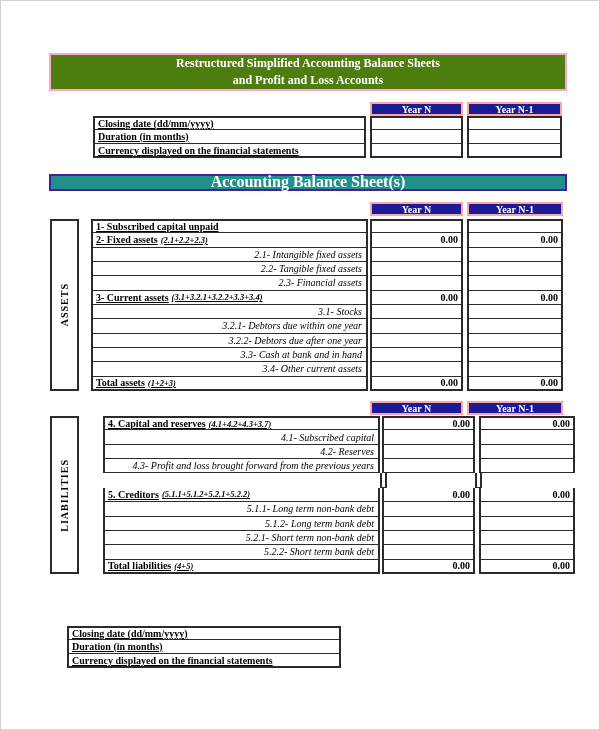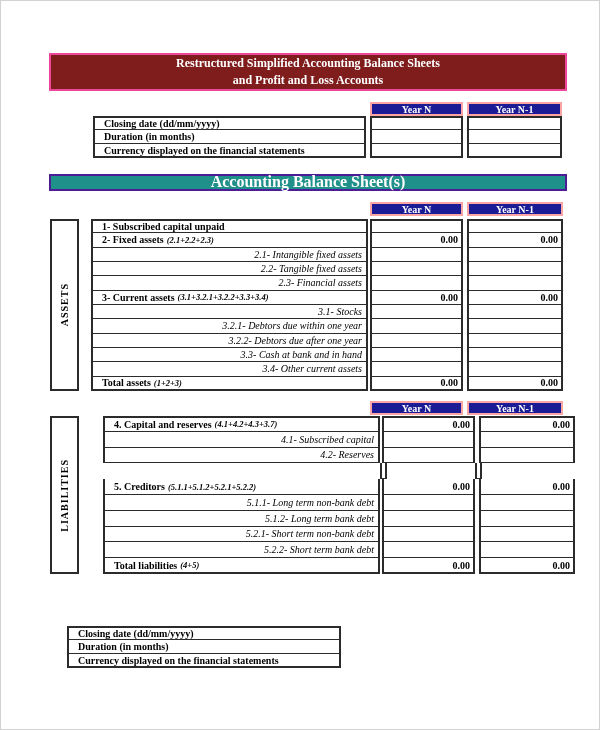--- a/index.html
+++ b/index.html
@@ -14,22 +14,22 @@
   }
   
   .banner {
     position:absolute;
     color:#fff;
     text-align:center;
     font-weight:bold;
   }
   .banner-purple {
     left:48px; top:52px; width:518px; height:38px;
-    background:#7f1d1d;
-    border:2px solid #ec4899;
+    background:#4d7c0f;
+    border:2px solid #f9a8d4;
     font-size:12px; line-height:17px;
   }
   .banner-teal {
     left:48px; top:173px; width:518px; height:17px;
     background:#20908a;
     border:2px solid #4c1d95;
     font-size:16px; line-height:12px;
   }
   
   .hdr {
@@ -55,21 +55,21 @@
     border-left-width:2px;
     border-right-width:2px;
     display:flex; align-items:center;
     font-size:10px;
     overflow:hidden;
     white-space:nowrap;
   }
   .frow:first-child .cell { border-top:2px solid #2b2b2b; }
   .frow:last-child  .cell { border-bottom-width:2px; }
   .gapcell { background:transparent; }
-  .lbl-main { font-weight:bold; justify-content:flex-start; padding-left:9px; }
+  .lbl-main { font-weight:bold; justify-content:flex-start; padding-left:3px;text-decoration:underline; }
   .lbl-sub  { font-style:italic; justify-content:flex-end; padding-right:4px; font-size:10px;padding-left:16px; }
   .formula  { font-style:italic; font-weight:bold; font-size:8.5px; margin-left:3px; }
   .val { font-weight:bold; justify-content:flex-end; padding-right:3px; }
   
   .sidebox {
     position:absolute;
     left:49px; width:29px;
     border:2px solid #2b2b2b;
     background:#fff;
     display:flex; align-items:center; justify-content:center;
@@ -265,20 +265,27 @@
     <div class="cell val"></div>
   </div>
   <div class="frow">
     <div class="cell lbl-sub">4.2- Reserves</div>
     <div class="gapcell"></div>
     <div class="cell val"></div>
     <div class="gapcell"></div>
     <div class="cell val"></div>
   </div>
   <div class="frow">
+    <div class="cell lbl-sub">4.3- Profit and loss brought forward from the previous years</div>
+    <div class="gapcell"></div>
+    <div class="cell val"></div>
+    <div class="gapcell"></div>
+    <div class="cell val"></div>
+  </div>
+  <div class="frow">
     <div class="gapcell"></div>
     <div class="cell val"></div>
     <div class="gapcell"></div>
     <div class="cell val"></div>
   </div>
   <div class="frow">
     <div class="cell lbl-main">
         <span>5. Creditors</span>
         <span class="formula">(5.1.1+5.1.2+5.2.1+5.2.2)</span>
       </div>

